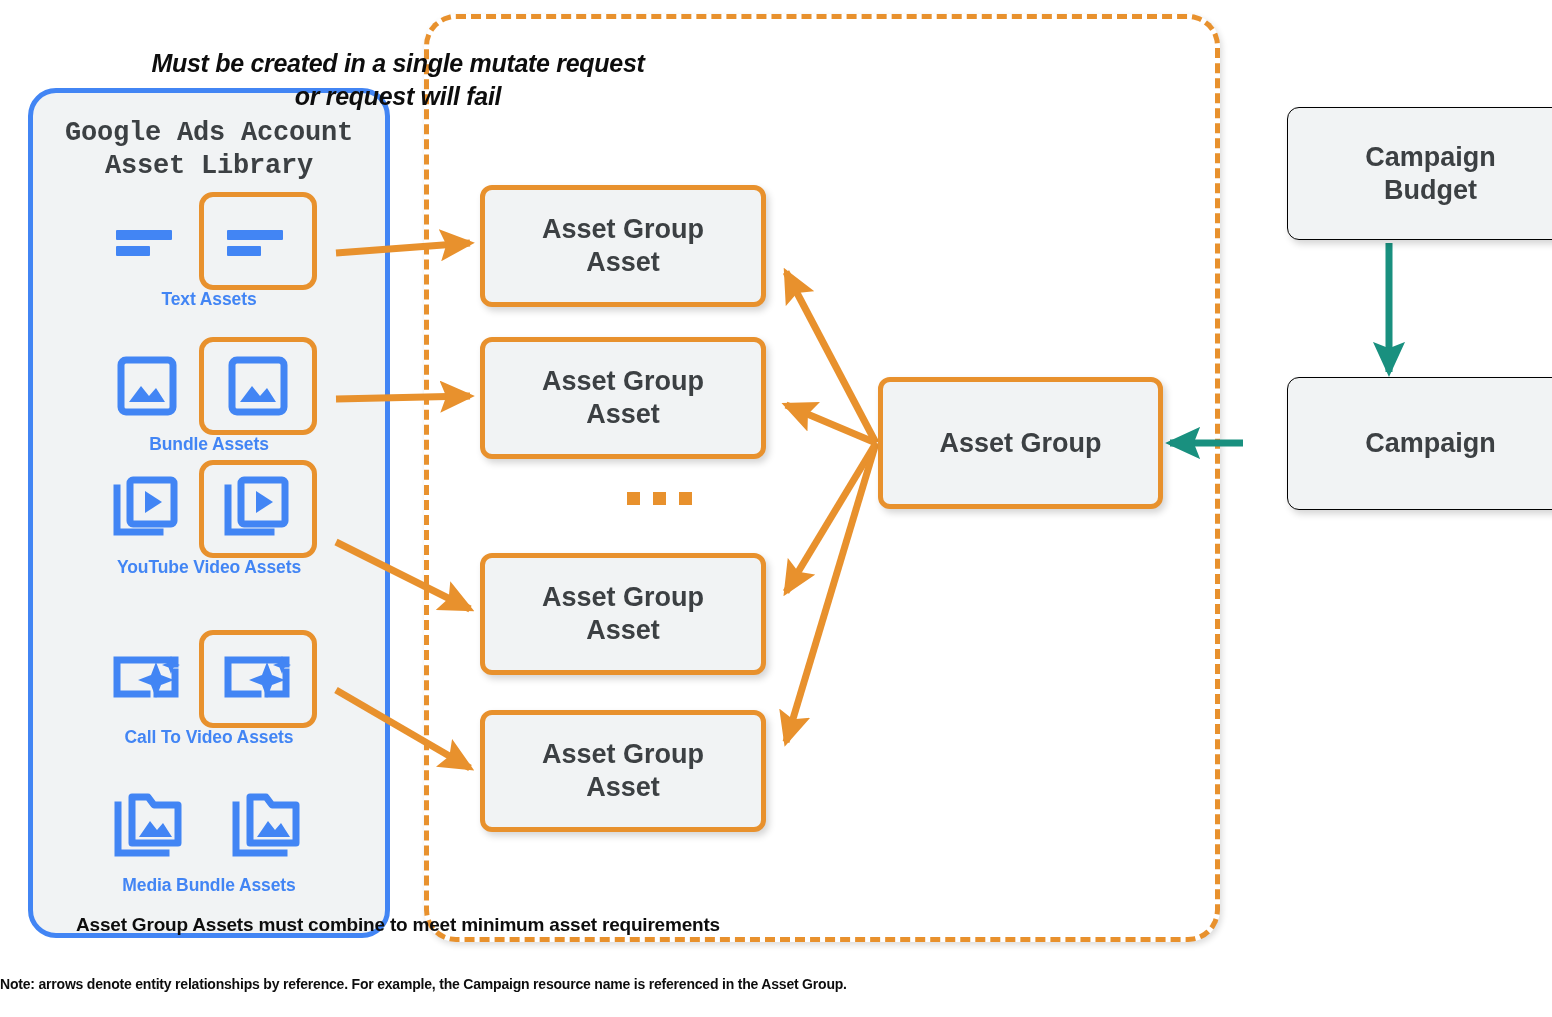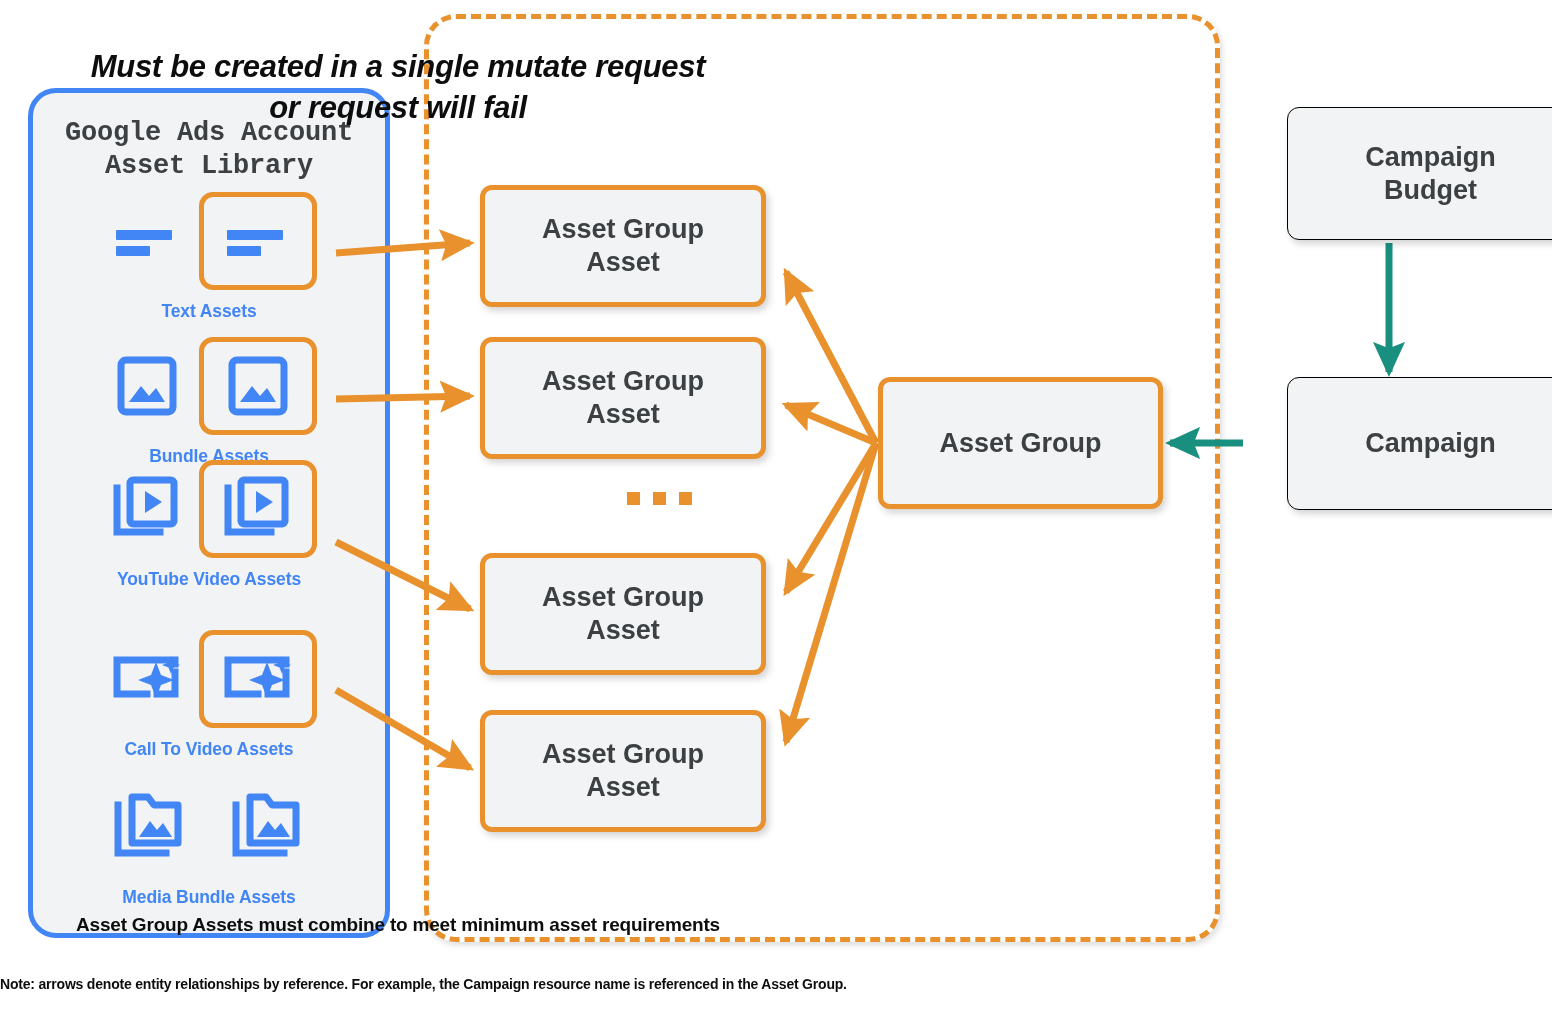--- a/index.html
+++ b/index.html
@@ -84,21 +84,21 @@
   .icon-wrap.highlight {
     border: 5px solid #e8912d;
     width: 118px;
     height: 98px;
   }
   .asset-caption {
     text-align: center;
     font-size: 17.5px;
     font-weight: bold;
     color: #4285f4;
-    margin-top: 12px;
+    margin-top: 0;
     letter-spacing: -0.1px;
   }
 
   
   .mutate-box {
     position: absolute;
     left: 424px;
     top: 14px;
     width: 796px;
     height: 928px;
@@ -108,21 +108,21 @@
     box-sizing: border-box;
     box-shadow: 2px 3px 6px rgba(0,0,0,0.14);
     z-index: 1;
   }
   .mutate-title {
     position: absolute;
     left: 30px;
     top: 47px;
     width: 736px;
     text-align: center;
-    font-size: 31px;
+    font-size: 25px;
     font-weight: bold;
     font-style: italic;
     color: #0d0d0d;
     line-height: 1.32;
     letter-spacing: -0.3px;
   }
   .mutate-footnote {
     position: absolute;
     left: 24px;
     top: 914px;

